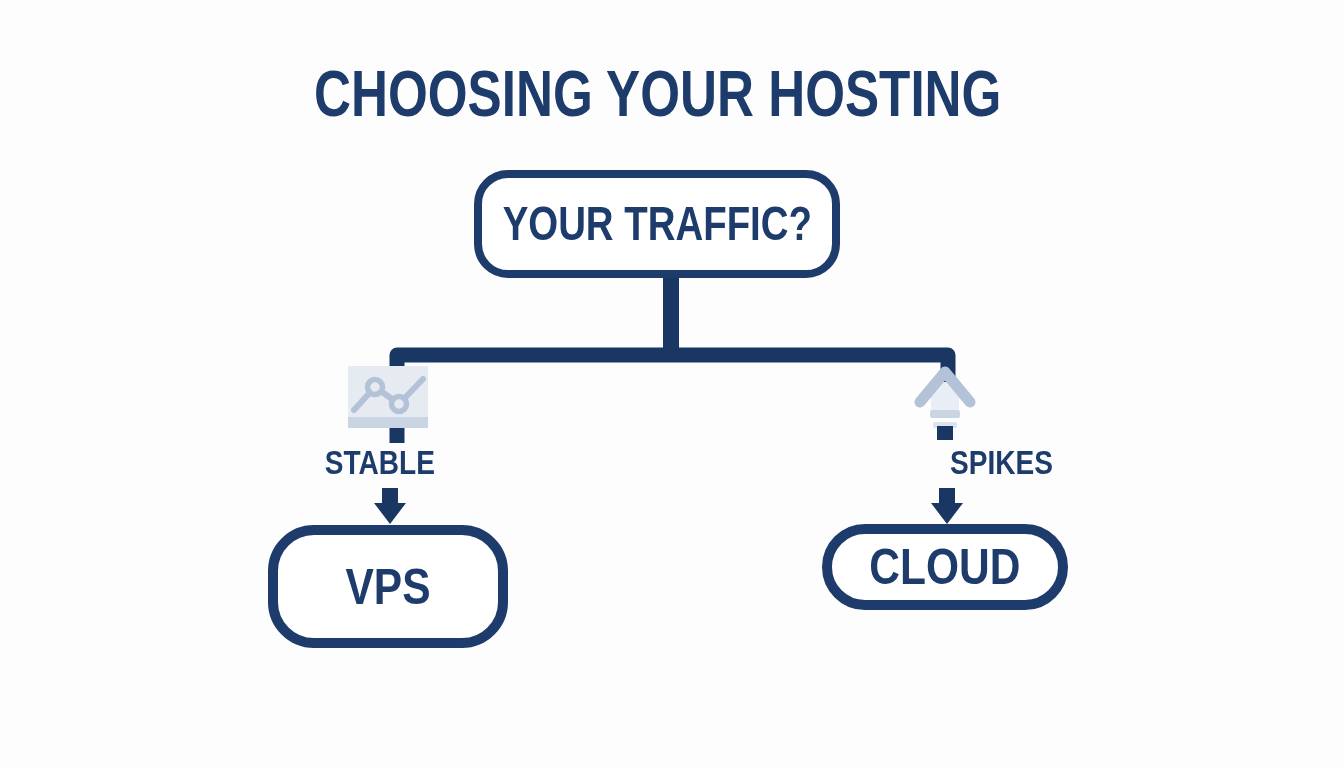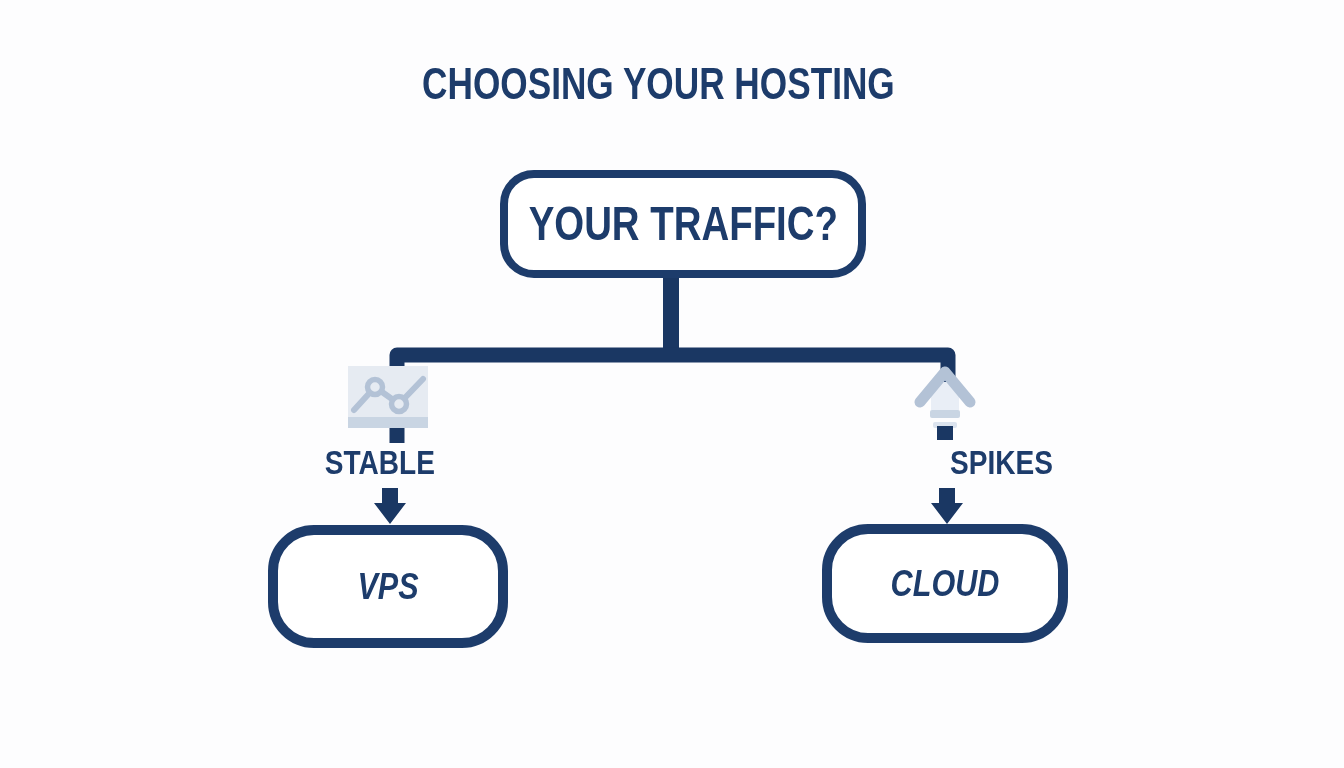--- a/index.html
+++ b/index.html
@@ -24,57 +24,56 @@
     transform: scaleX(0.85);
     white-space: nowrap;
   }
   .title {
     position: absolute;
     left: 0;
     top: 62px;
     width: 1316px;
     margin: 0;
     text-align: center;
-    font-size: 44px;
+    font-size: 64px;
     line-height: 1;
     font-weight: bold;
     color: var(--navy, #1d3c6b);
     letter-spacing: 0;
   }
   .node {
     position: absolute;
     box-sizing: border-box;
     background: #ffffff;
     border-style: solid;
     border-color: var(--navy, #1d3c6b);
     display: flex;
     align-items: center;
     justify-content: center;
     color: var(--navy, #1d3c6b);
     font-weight: bold;
     line-height: 1;
     z-index: 2;
   }
   .node-root {
-    left: 500px;
+    left: 474px;
     top: 170px;
     width: 366px;
     height: 108px;
     border-width: 8px;
     border-radius: 34px;
     font-size: 48px;
   }
   .node-result {
     border-width: 10px;
     border-radius: 46px;
-    font-size: 36px;
-    font-style: italic;
+    font-size: 50px;
   }
   .node-vps   { left: 268px; top: 525px; width: 240px; height: 123px; }
-  .node-cloud { left: 822px; top: 524px; width: 246px; height: 119px; }
+  .node-cloud { left: 822px; top: 524px; width: 246px; height: 86px; }
   .connectors {
     position: absolute;
     left: 0;
     top: 0;
     z-index: 1;
     pointer-events: none;
   }
   .connectors .line {
     fill: none;
     stroke: var(--line-navy, #1a3763);

